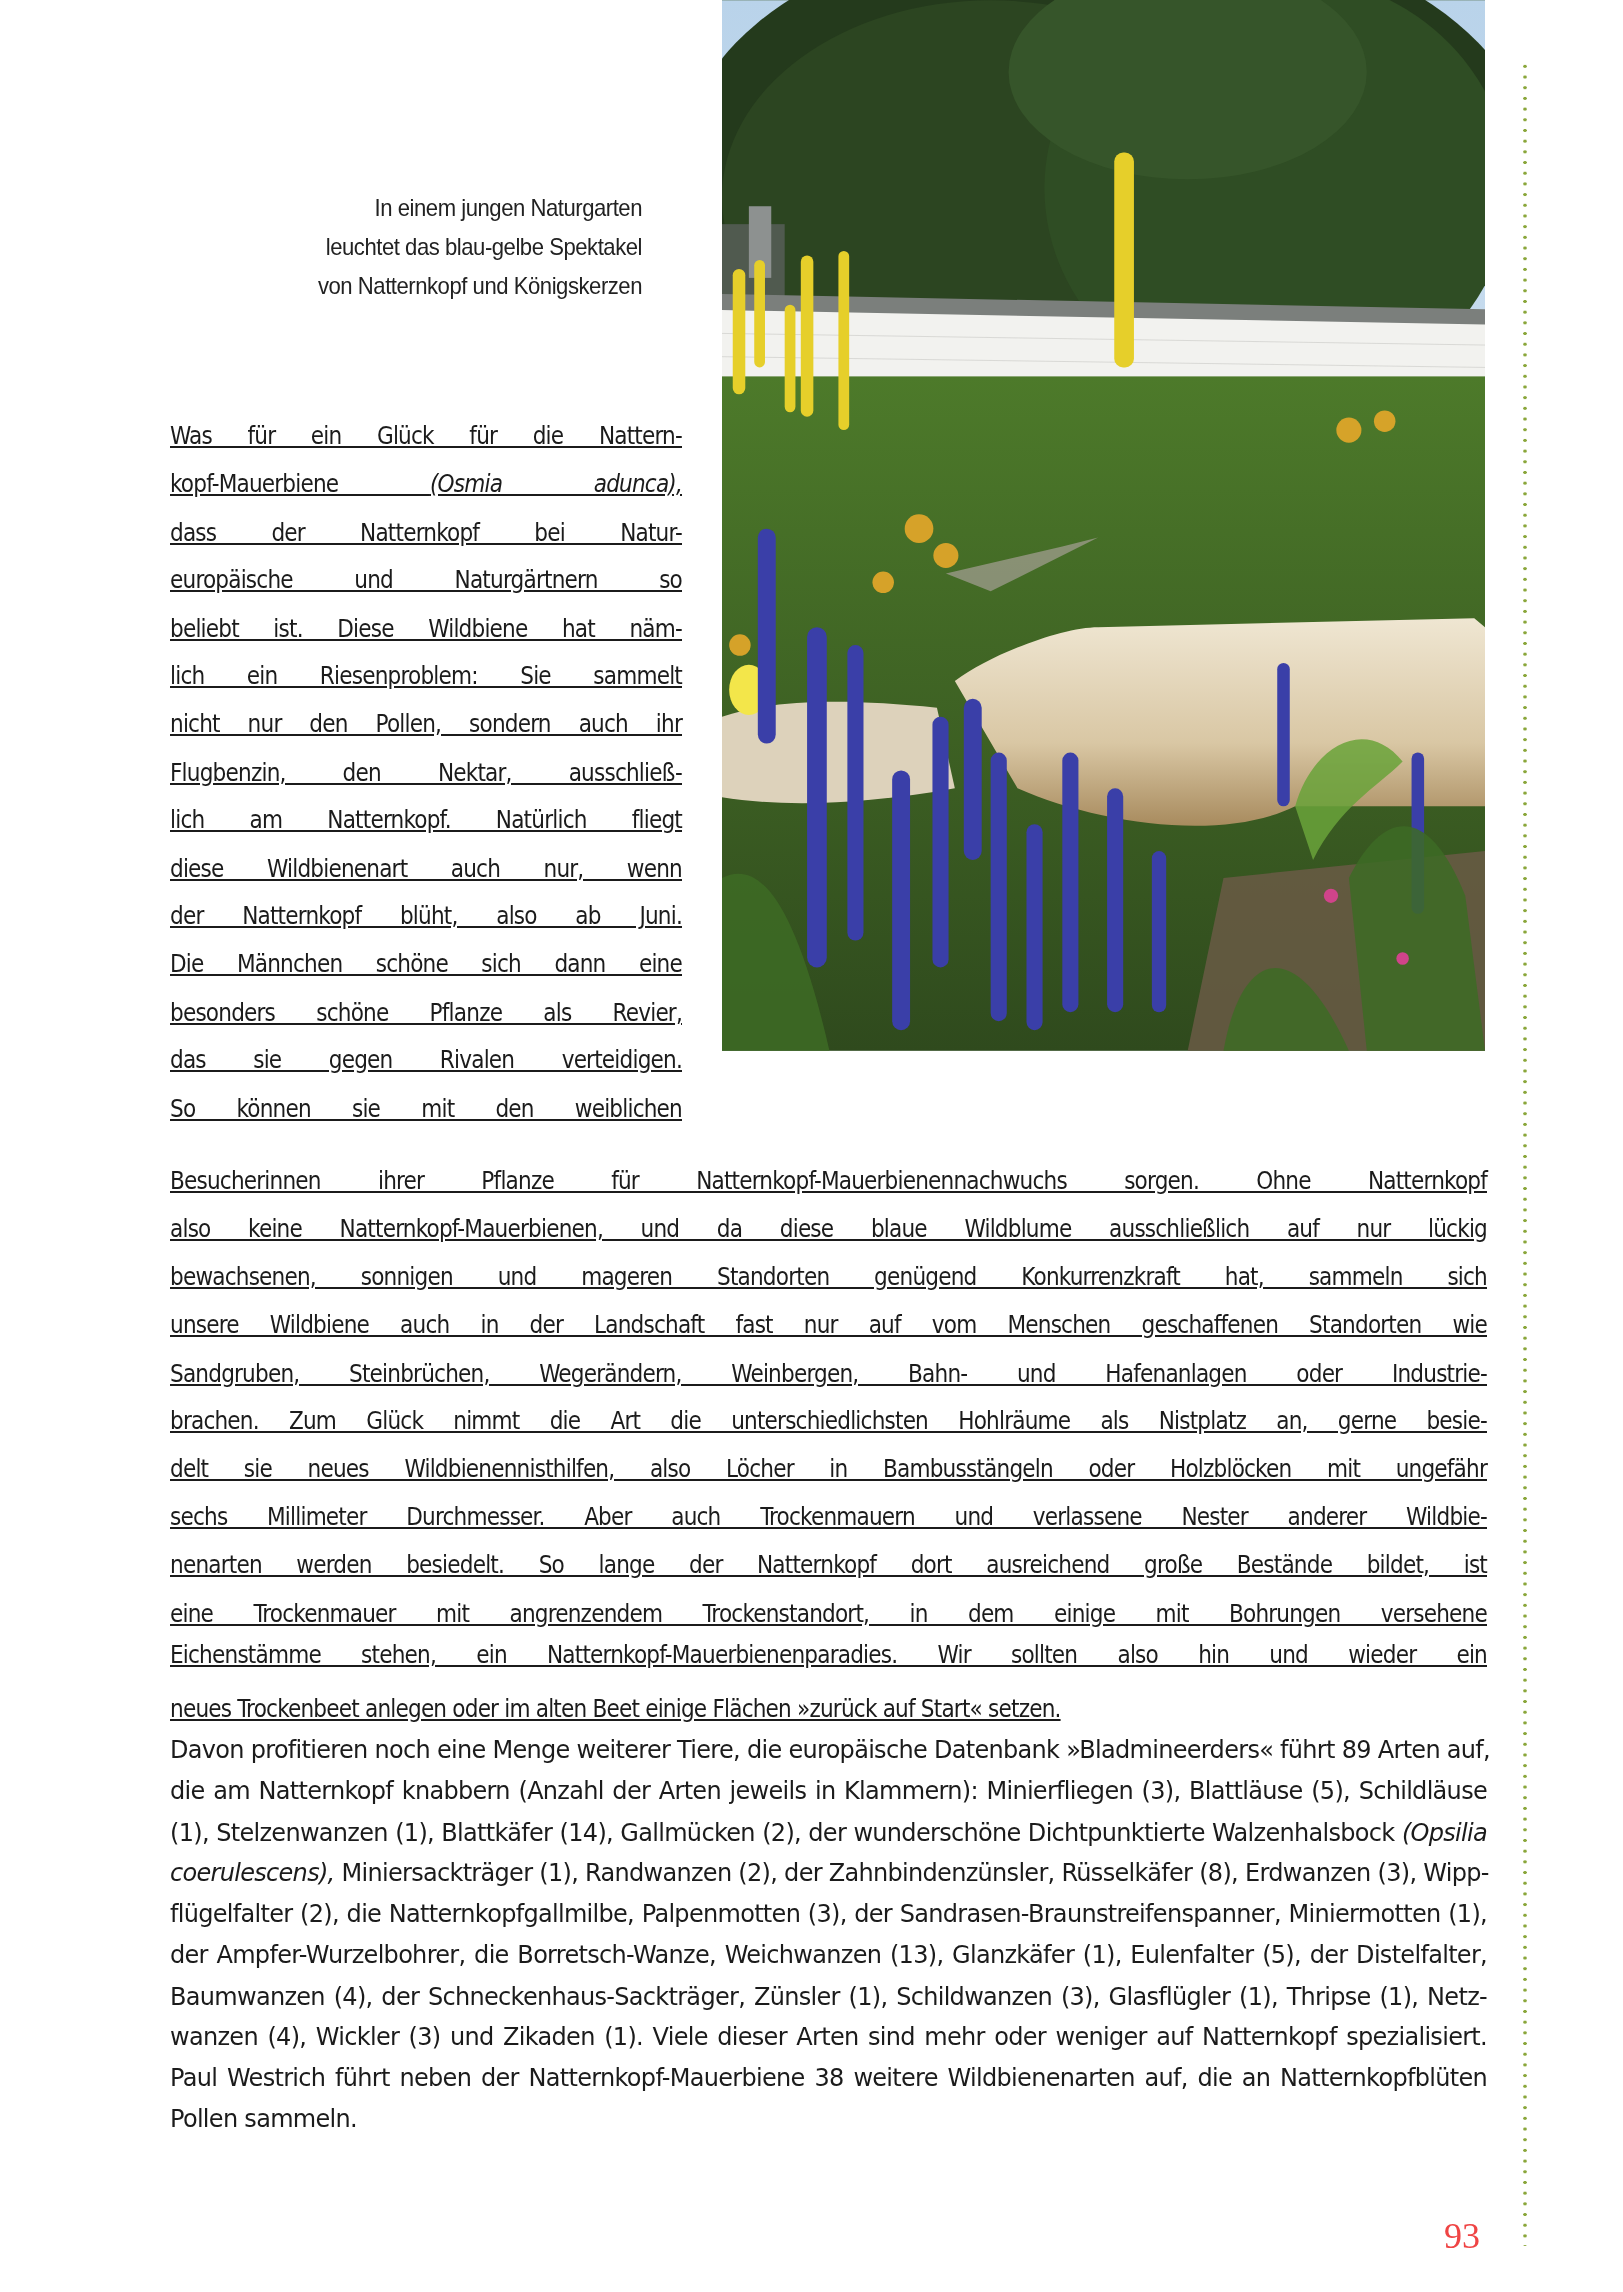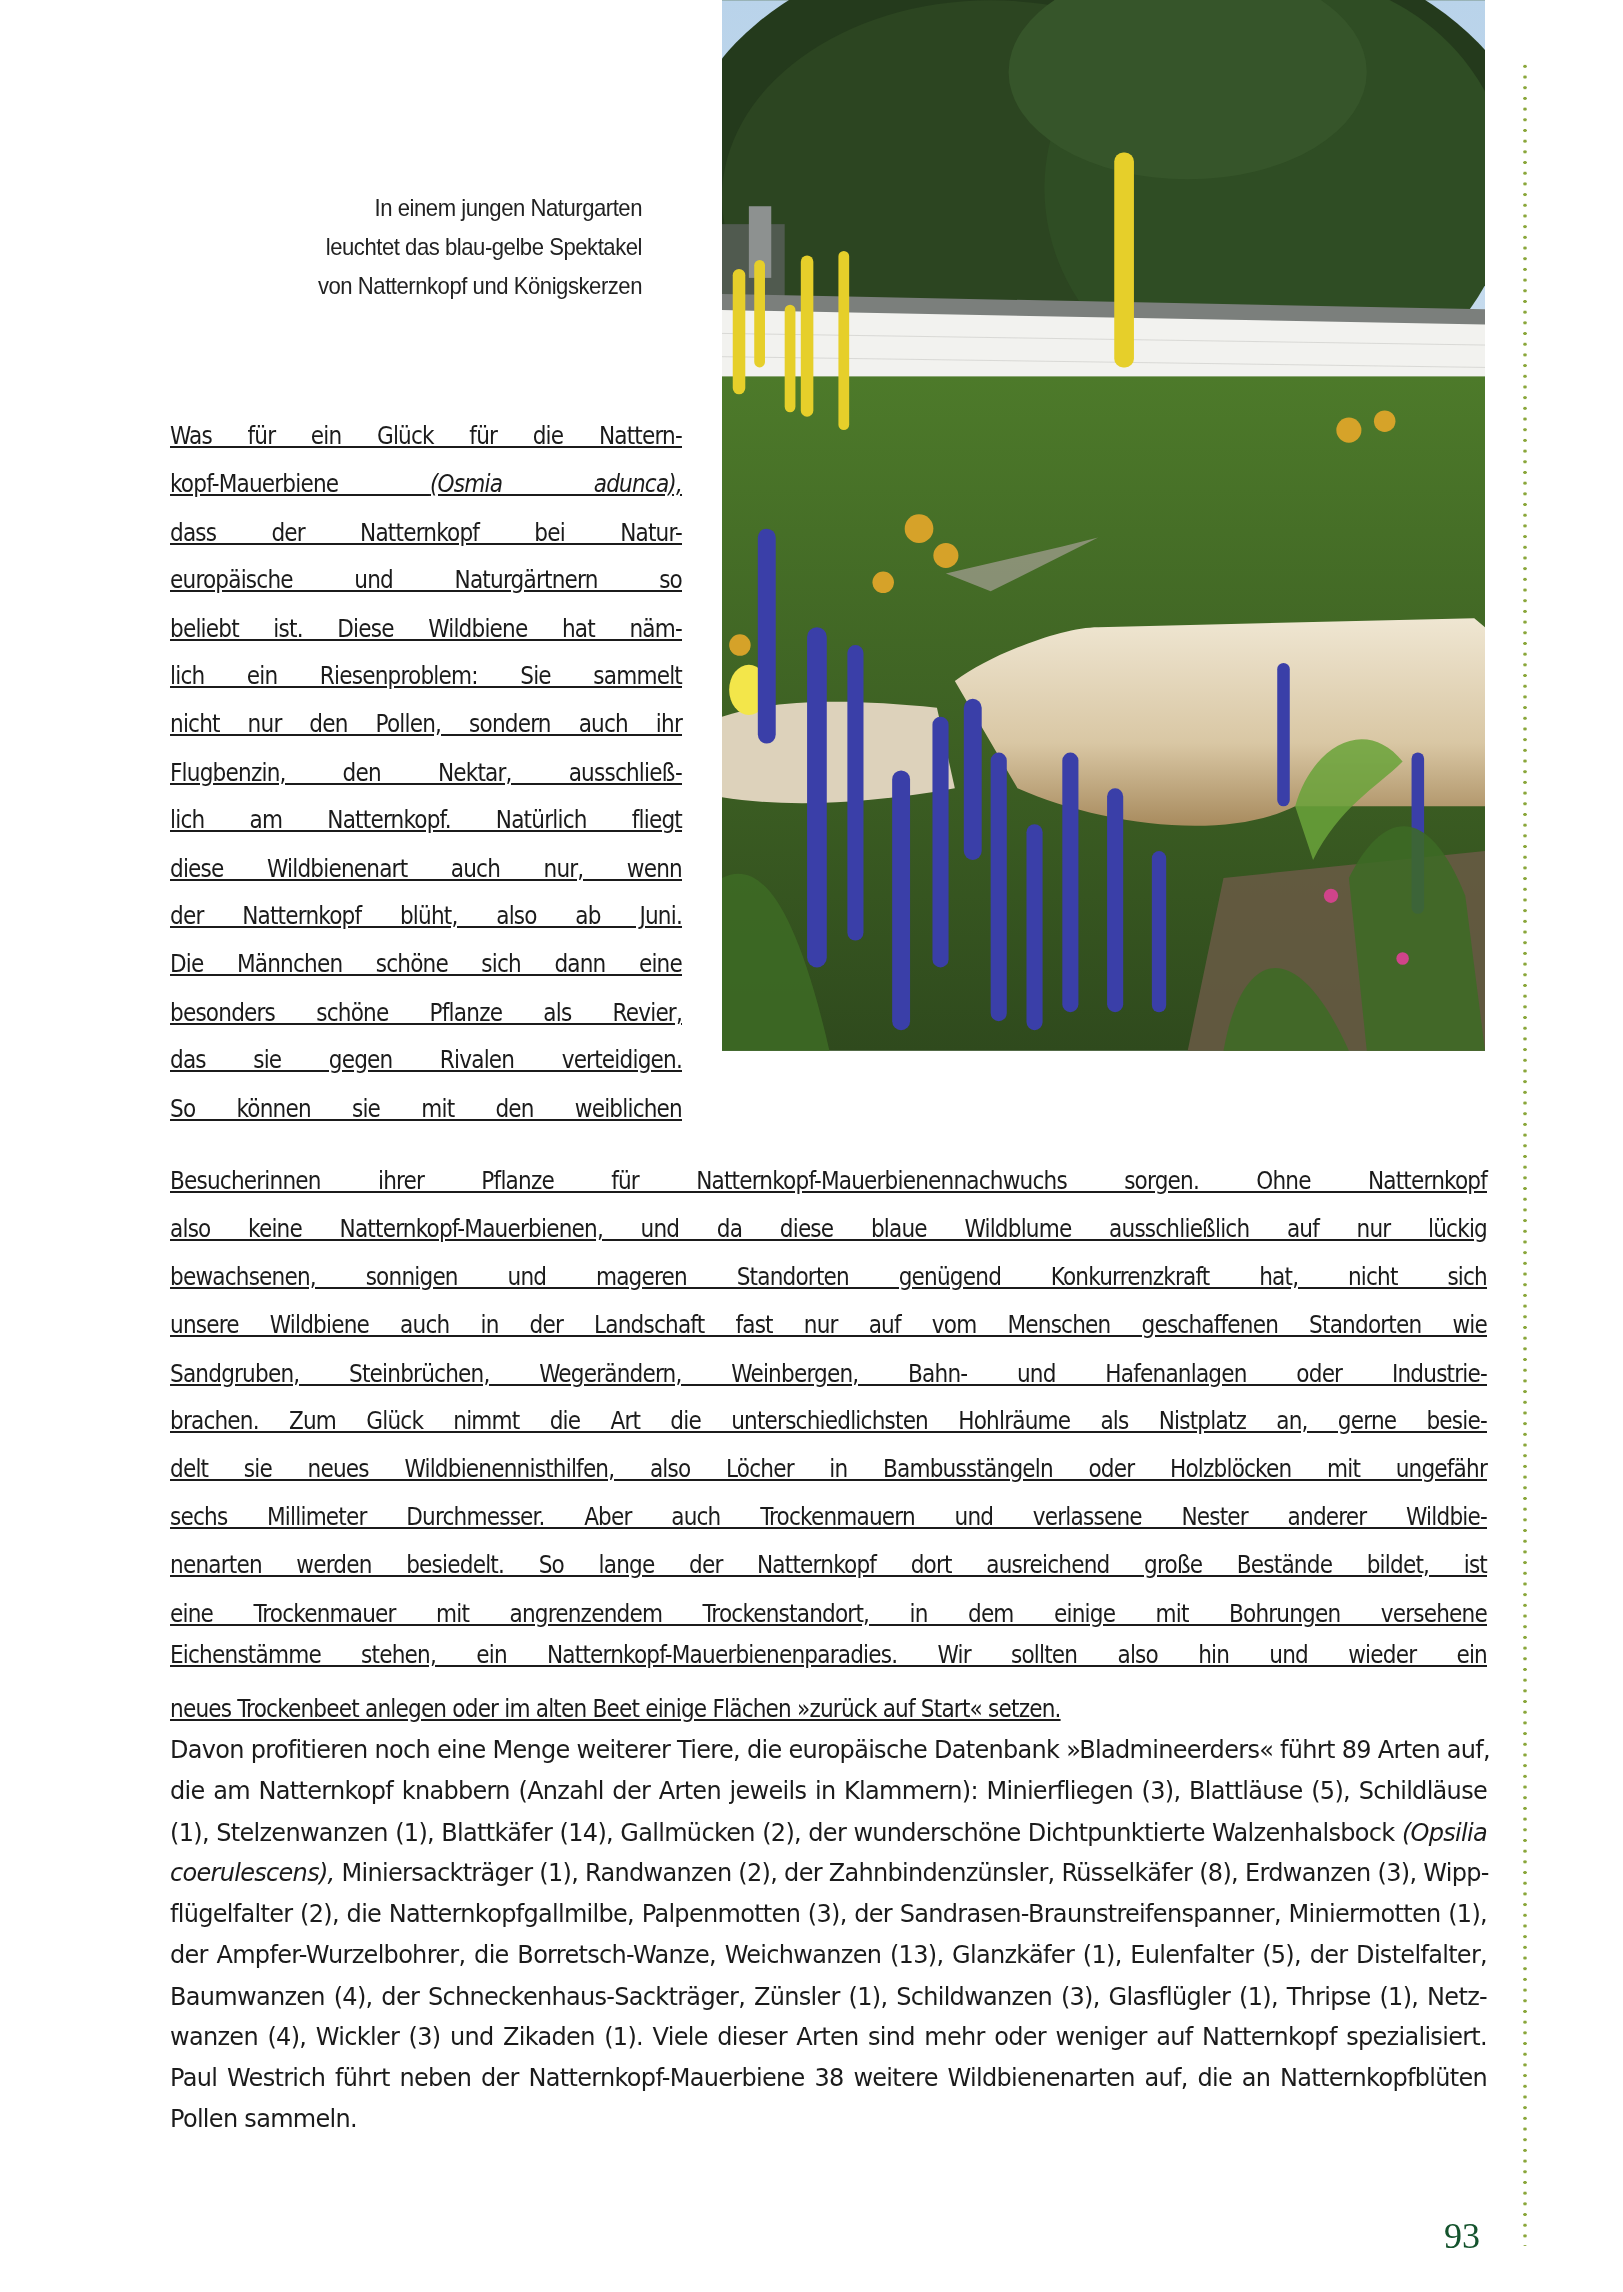--- a/index.html
+++ b/index.html
@@ -36,21 +36,21 @@
   .small.last { text-align-last:left; }
   .small i { font-style:italic; }
 
   .dots {
     position:absolute; left:1523px; top:61px; width:3.6px; height:2185px;
     background-image: radial-gradient(circle, #8aa63a 1.4px, transparent 1.8px);
     background-size:3.6px 10.7px; background-repeat:repeat-y;
   }
   .page-number {
     position:absolute; left:1444px; top:2215px; font-family:"Liberation Serif", serif;
-    font-size:36px; color:#14532d;
+    font-size:36px; color:#ef4444;
   }
 </style>
 </head>
 <body>
 
 <div class="page">
 
   <div class="caption">
     <div>In einem jungen Naturgarten</div>
     <div>leuchtet das blau-gelbe Spektakel</div>
@@ -157,21 +157,21 @@
     <div class="line narrow" style="top:749px"><span>Flugbenzin, den Nektar, ausschließ-</span></div>
     <div class="line narrow" style="top:796px"><span>lich am Natternkopf. Natürlich fliegt</span></div>
     <div class="line narrow" style="top:845px"><span>diese Wildbienenart auch nur, wenn</span></div>
     <div class="line narrow" style="top:892px"><span>der Natternkopf blüht, also ab Juni.</span></div>
     <div class="line narrow" style="top:940px"><span>Die Männchen schöne sich dann eine</span></div>
     <div class="line narrow" style="top:989px"><span>besonders schöne Pflanze als Revier,</span></div>
     <div class="line narrow" style="top:1036px"><span>das sie gegen Rivalen verteidigen.</span></div>
     <div class="line narrow" style="top:1085px"><span>So können sie mit den weiblichen</span></div>
     <div class="line wide" style="top:1132px"><span>Besucherinnen ihrer Pflanze für Natternkopf-Mauerbienennachwuchs sorgen. Ohne Natternkopf</span></div>
     <div class="line wide" style="top:1180px"><span>also keine Natternkopf-Mauerbienen, und da diese blaue Wildblume ausschließlich auf nur lückig</span></div>
-    <div class="line wide" style="top:1228px"><span>bewachsenen, sonnigen und mageren Standorten genügend Konkurrenzkraft hat, nicht sich</span></div>
+    <div class="line wide" style="top:1228px"><span>bewachsenen, sonnigen und mageren Standorten genügend Konkurrenzkraft hat, sammeln sich</span></div>
     <div class="line wide" style="top:1276px"><span>unsere Wildbiene auch in der Landschaft fast nur auf vom Menschen geschaffenen Standorten wie</span></div>
     <div class="line wide" style="top:1325px"><span>Sandgruben, Steinbrüchen, Wegerändern, Weinbergen, Bahn- und Hafenanlagen oder Industrie-</span></div>
     <div class="line wide" style="top:1372px"><span>brachen. Zum Glück nimmt die Art die unterschiedlichsten Hohlräume als Nistplatz an, gerne besie-</span></div>
     <div class="line wide" style="top:1420px"><span>delt sie neues Wildbienennisthilfen, also Löcher in Bambusstängeln oder Holzblöcken mit ungefähr</span></div>
     <div class="line wide" style="top:1468px"><span>sechs Millimeter Durchmesser. Aber auch Trockenmauern und verlassene Nester anderer Wildbie-</span></div>
     <div class="line wide" style="top:1516px"><span>nenarten werden besiedelt. So lange der Natternkopf dort ausreichend große Bestände bildet, ist</span></div>
     <div class="line wide" style="top:1565px"><span>eine Trockenmauer mit angrenzendem Trockenstandort, in dem einige mit Bohrungen versehene</span></div>
     <div class="line wide" style="top:1606px"><span>Eichenstämme stehen, ein Natternkopf-Mauerbienenparadies. Wir sollten also hin und wieder ein</span></div>
     <div class="line wide last" style="top:1660px"><span>neues Trockenbeet anlegen oder im alten Beet einige Flächen »zurück auf Start« setzen.</span></div>
   </div>

